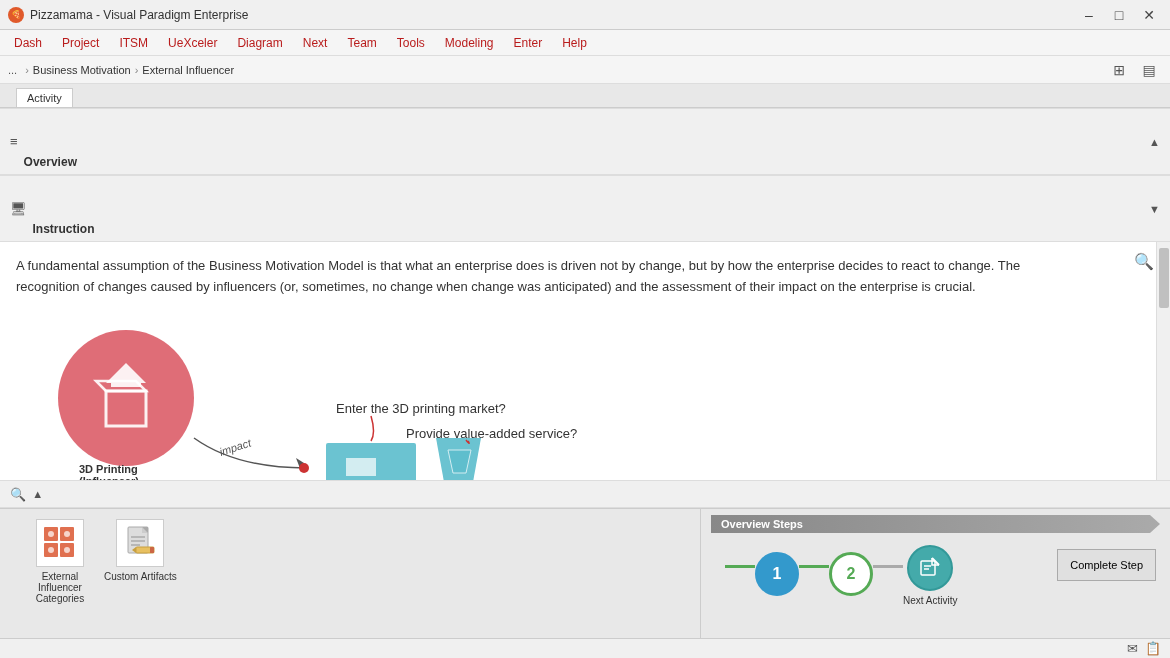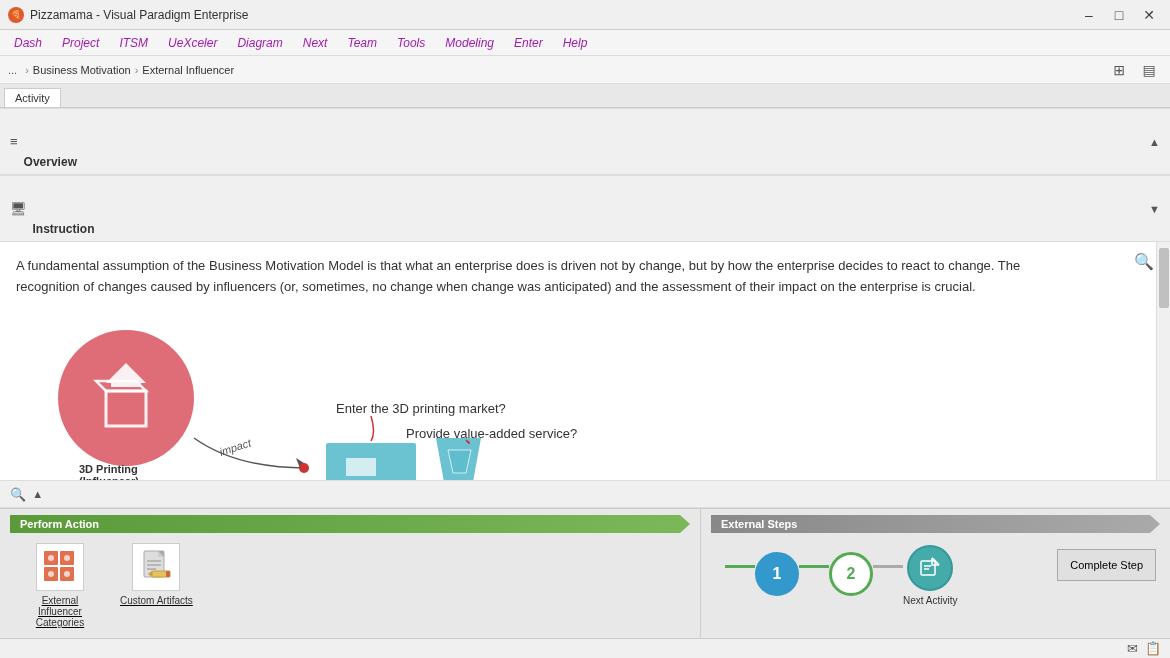--- a/index.html
+++ b/index.html
@@ -36,23 +36,22 @@
       height: 26px;
       display: flex;
       align-items: center;
       padding: 0 4px;
       border-bottom: 1px solid #ddd;
     }
     .menu-item {
       padding: 3px 10px;
       cursor: pointer;
       font-size: 12px;
-      color: #a21caf;
+      color: #b91c1c;
       border-radius: 2px;
-      font-style: italic;
     }
 
     
     .breadcrumb-bar {
       background: #f5f5f5;
       height: 28px;
       display: flex;
       align-items: center;
       padding: 0 8px;
       border-bottom: 1px solid #ddd;
@@ -79,20 +78,21 @@
       border-bottom: 1px solid #ccc;
     }
     .tab {
       padding: 3px 10px;
       background: white;
       border: 1px solid #ccc;
       border-bottom: none;
       font-size: 11px;
       cursor: pointer;
       color: #333;
+      margin-left: 12px;
     }
 
     
     .main-content {
       background: #f5f5f5;
       height: calc(658px - 30px - 26px - 28px - 24px - 130px - 20px);
       display: flex;
       flex-direction: column;
       overflow: hidden;
     }
@@ -191,23 +191,22 @@
       background: linear-gradient(to right, #5a9a3a, #7ab85a);
       color: white;
       font-size: 11px;
       font-weight: bold;
       padding: 3px 10px;
       margin-bottom: 6px;
       clip-path: polygon(0 0, calc(100% - 10px) 0, 100% 50%, calc(100% - 10px) 100%, 0 100%);
     }
     .action-icons {
       display: flex;
-      gap: 20px;
+      gap: 4px;
       padding: 4px 10px;
-      text-decoration: underline;
     }
     .action-icon-item {
       display: flex;
       flex-direction: column;
       align-items: center;
       cursor: pointer;
       gap: 4px;
     }
     .action-icon-box {
       width: 48px; height: 48px;
@@ -411,21 +410,20 @@
 
   <div class="view-sample-bar">
     <span class="search-icon">🔍</span>
     <span class="chevron">▲</span>
   </div>
 </div>
 
 <div class="bottom-panel">
 
   <div class="perform-action">
-    <div class="panel-header-green">Perform Action</div>
     <div class="action-icons">
 
       <div class="action-icon-item">
         <div class="action-icon-box">
           <svg width="36" height="36" viewBox="0 0 36 36">
             <rect x="2" y="2" width="14" height="14" fill="#e07050" rx="1"></rect>
             <rect x="18" y="2" width="14" height="14" fill="#e07050" rx="1"></rect>
             <rect x="2" y="18" width="14" height="14" fill="#e07050" rx="1"></rect>
             <rect x="18" y="18" width="14" height="14" fill="#e07050" rx="1"></rect>
 
@@ -452,21 +450,21 @@
             <polygon points="14,22 14,28 10,25" fill="#c8a040"></polygon>
             <rect x="28" y="22" width="4" height="6" fill="#cc6644" rx="0.5"></rect>
           </svg>
         </div>
         <span class="action-icon-label">Custom Artifacts</span>
       </div>
     </div>
   </div>
 
   <div class="activity-steps">
-    <div class="panel-header-gray">External Steps</div>
+    <div class="panel-header-gray">Overview Steps</div>
     <div style="display:flex; align-items:flex-start; justify-content:space-between; padding: 0 4px;">
       <div class="steps-row">
 
 
         <div style="width:30px;height:3px;background:#55aa55;margin-bottom:18px;"></div>
 
         <div class="step-item">
           <div style="width:44px;height:44px;border-radius:50%;background:#3399cc;border:2px solid #3399cc;display:flex;align-items:center;justify-content:center;color:white;font-size:16px;font-weight:bold;">1</div>
           <span class="step-label"></span>
         </div>

